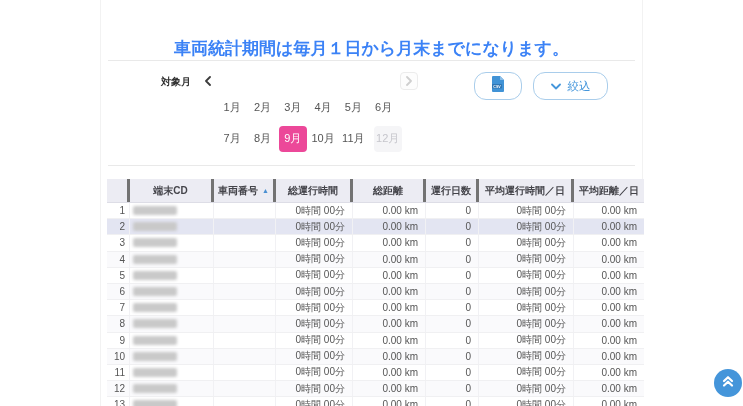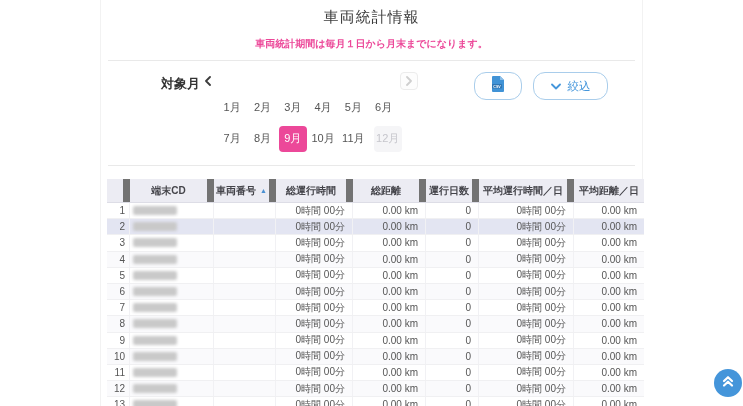--- a/index.html
+++ b/index.html
@@ -5,27 +5,27 @@
   * { margin:0; padding:0; box-sizing:border-box; }
   html,body { width:743px; height:406px; overflow:hidden; background:#fff;
     font-family:"Liberation Sans", sans-serif; color:#444; }
   .card { position:absolute; left:100px; top:0; width:543px; height:406px;
     background:#fff; border-left:1px solid #f2f2f2; border-right:1px solid #f2f2f2; }
 
   
   .page-title { position:absolute; top:8px; left:0; width:100%; text-align:center;
     font-size:15px; font-weight:500; color:#3c3c3c; letter-spacing:1px; }
   .page-subtitle { position:absolute; top:37px; left:0; width:100%; text-align:center;
-    font-size:10px; font-weight:700; color:#ec4899; }
+    font-size:17px; font-weight:700; color:#3b82f6; }
   .divider { position:absolute; left:7px; right:7px; height:0; border-top:1px solid #e9e9e9; }
   .divider.d1 { top:60px; } .divider.d2 { top:165px; }
 
   
   .filter { position:absolute; top:60px; left:0; width:100%; height:105px; }
-  .target-label { position:absolute; left:60px; top:15px; font-size:13px; font-weight:700; color:#333; }
+  .target-label { position:absolute; left:60px; top:15px; font-size:10px; font-weight:700; color:#333; }
   .nav-arrow { position:absolute; width:18px; height:18px; display:flex; align-items:center; justify-content:center; cursor:pointer; }
   .prev-arrow { left:98px; top:12px; }
   .next-arrow { left:299px; top:12px; border:1px solid #ececec; border-radius:4px; background:#fdfdfd; cursor:default; }
   .year-label { position:absolute; left:140px; top:15px; width:130px; text-align:center;
     font-size:11.5px; font-weight:700; color:#3c3c3c; letter-spacing:0.5px; }
   .months-grid { position:absolute; left:116px; top:32px; width:182px;text-align:right; }
   .month-row { display:flex; }
   .month-cell { width:30.3px; height:31px; display:flex; align-items:center; justify-content:center; }
   .month-btn { min-width:28px; height:26px; display:flex; align-items:center; justify-content:center;
     font-size:11px; color:#555; border-radius:4px; cursor:pointer; }
@@ -34,21 +34,21 @@
 
   .btn { position:absolute; top:12px; height:28px; background:#fff; border:1px solid #a9cdeb;
     border-radius:12px; display:flex; align-items:center; justify-content:center; cursor:pointer; }
   .csv-btn { left:373px; width:48px; }
   .filter-btn { left:432px; width:75px; gap:7px; font-size:11.5px; font-weight:500; color:#4596db; }
 
   
   .table-wrap { position:absolute; left:6px; top:179px; width:537px; }
   .t-header { display:flex; height:24px; background:#ececf3; border-bottom:1px solid #dddde6; }
   .t-header .cell { display:flex; align-items:center; justify-content:center;
-    font-size:10px; font-weight:700; color:#44444a; border-right:7px solid #737373; cursor:pointer; }
+    font-size:10px; font-weight:700; color:#44444a; border-right:3px solid #737373; cursor:pointer; }
   .t-header .cell:last-child { border-right:none; }
   .t-row { display:flex; height:16.2px; border-bottom:1px solid #f0f0f2; background:#fff; cursor:pointer; }
   .t-row.even { background:#fafafc; }
   .t-row.highlight { background:#e3e5f2; }
   .t-row .cell { display:flex; align-items:center; font-size:10px; color:#555;
     border-right:1px solid #f1f1f4; overflow:hidden; }
   .t-row .cell:last-child { border-right:none; }
   .num  { justify-content:flex-end; padding-right:4px; color:#666; }
   .left { justify-content:flex-start; padding-left:3px; }
   .right{ justify-content:flex-end; padding-right:7px; }
@@ -59,21 +59,20 @@
 
   
   .scroll-top { position:absolute; left:714px; top:369px; width:28px; height:28px; border-radius:50%;
     background:#4495da; display:flex; align-items:center; justify-content:center; cursor:pointer; }
 </style>
 </head>
 <body>
 
 <div class="card">
 
-  <div class="page-title">車両統計情報</div>
   <div class="page-subtitle">車両統計期間は毎月１日から月末までになります。</div>
   <div class="divider d1"></div>
 
   <div class="filter">
     <div class="target-label">対象月</div>
 
     <div class="nav-arrow prev-arrow">
       <span>
         <svg width="8" height="10" viewBox="0 0 8 10">
             <polyline points="6,1 2,5 6,9" fill="none" stroke="#3c3c3c" stroke-width="1.8" stroke-linecap="round" stroke-linejoin="round"></polyline>

